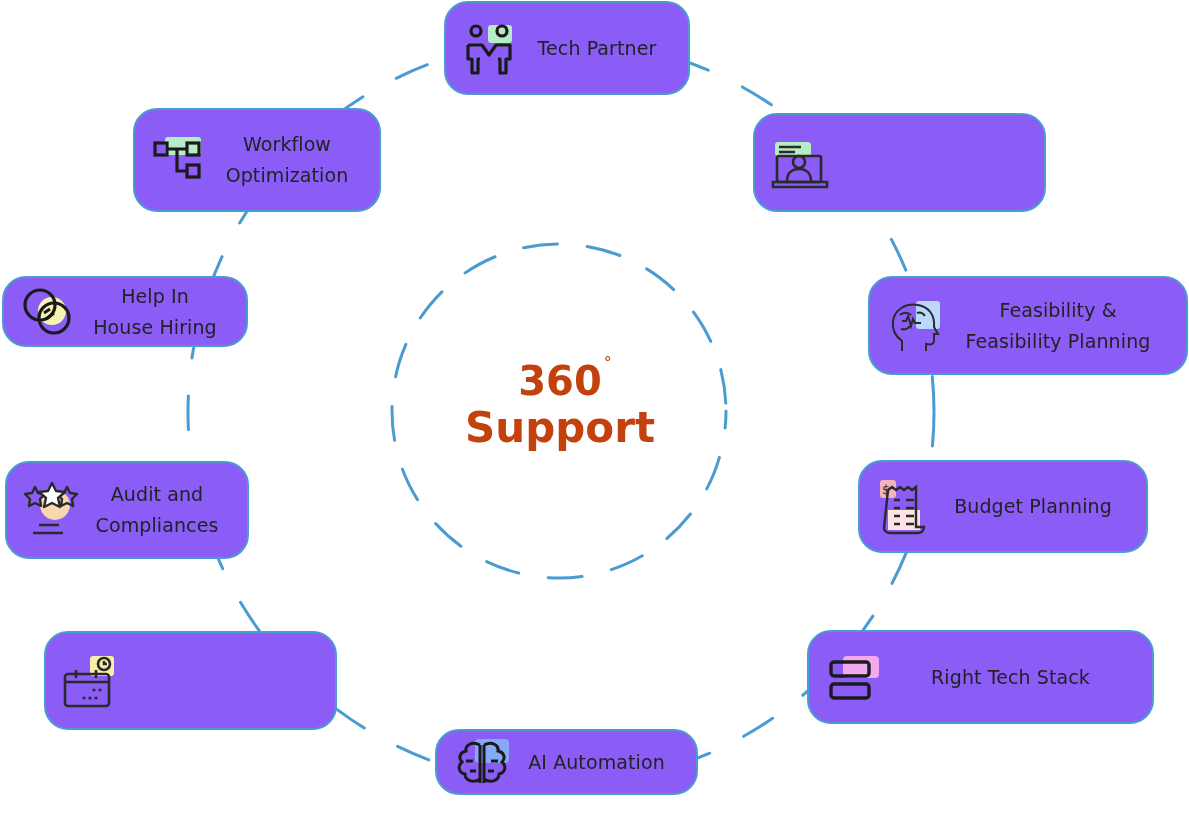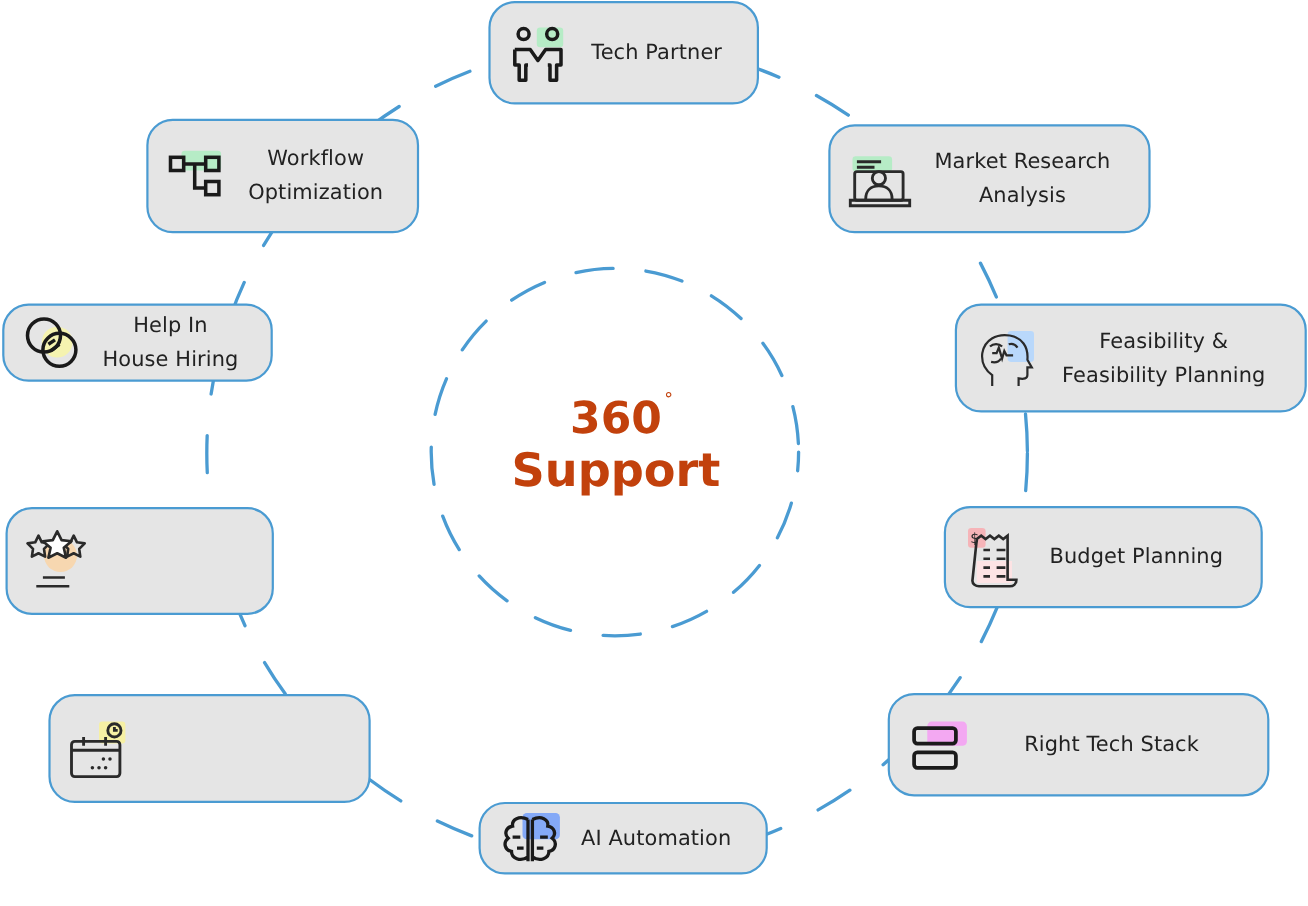--- a/index.html
+++ b/index.html
@@ -4,21 +4,21 @@
   <style>
     html, body { margin: 0; padding: 0; background: #ffffff; }
     body { width: 1189px; height: 824px; position: relative; overflow: hidden;
            font-family: "DejaVu Sans", "Liberation Sans", sans-serif; color: #1f1f1f; }
     #ring-svg { position: absolute; left: 0; top: 0; width: 1189px; height: 824px; }
     .center-label { position: absolute; left: 410px; top: 360px; width: 300px; text-align: center;
                     color: #c2410c; font-weight: bold; line-height: 1.08; }
     .center-label .num { font-size: 40px; position: relative; display: inline-block; }
     .center-label .deg { position: absolute; right: -10px; top: -6px; font-size: 16px; font-weight: normal; }
     .center-label .sub { font-size: 42px; display: block; margin-top: 2px; }
-    .node { position: absolute; background: #e5e5e5; border: 2.5px solid #4a9bd2; border-radius: 24px;
+    .node { position: absolute; background: #8b5cf6; border: 2.5px solid #4a9bd2; border-radius: 24px;
             box-sizing: border-box; display: flex; align-items: center; cursor: pointer; }
     .node .icon { flex: 0 0 auto; position: relative; width: 58px; height: 58px; margin-left: 16px; }
     .node .icon svg { position: absolute; left: 0; top: 0; width: 58px; height: 58px; overflow: visible; }
     .node .label { flex: 1 1 auto; text-align: center; font-size: 19px; line-height: 31px;
                    font-weight: 500; padding-right: 14px; letter-spacing: 0.1px; color: #222; }
   </style>
 </head>
 <body>
 
 <svg id="ring-svg" viewBox="0 0 1189 824">
@@ -53,24 +53,20 @@
     <svg viewBox="0 0 58 58">
       <rect x="4" y="8" width="36" height="14" rx="3" fill="#b6ecc6"></rect>
       <g fill="none" stroke="#2a2a2a" stroke-width="2.6">
         <path d="M8 13 h22 M8 18 h16"></path>
         <rect x="6" y="22" width="44" height="26" rx="2"></rect>
         <path d="M2 48 h54 v5 h-54 z"></path>
         <circle cx="28" cy="28" r="6"></circle>
         <path d="M16 47 c0 -8 5 -12 12 -12 s12 4 12 12"></path>
       </g>
     </svg>
-  </div>
-  <div class="label">
-    <span>Market Research</span><br>
-    <span>Analysis</span>
   </div>
 </div>
 
 <div class="node" style="left:868px;top:276px;width:320px;height:99px;">
   <div class="icon">
     <svg viewBox="0 0 58 58">
       <rect x="30" y="4" width="24" height="28" rx="3" fill="#b9d8fb"></rect>
       <g fill="none" stroke="#2a2a2a" stroke-width="2">
         <path d="M16 54 v-10 c-7 -5 -10 -12 -9 -20 c2 -12 13 -18 25 -16 c11 2 17 10 16 22 l4 7 h-4 v7 c0 3 -3 4 -8 3 v7"></path>
         <path d="M16 24 l4 0 l2 -5 l3 10 l2 -7 l2 4 h6"></path>
@@ -152,20 +148,24 @@
     <svg viewBox="0 0 58 58">
       <circle cx="32" cy="24" r="15" fill="#f7d7b0"></circle>
       <g fill="none" stroke="#2a2a2a" stroke-width="2.4" stroke-linejoin="round">
         <path d="M12 6 l3 6 l7 1 l-5 5 l1 7 l-6 -3 l-6 3 l1 -7 l-5 -5 l7 -1 z"></path>
         <path d="M44 6 l3 6 l7 1 l-5 5 l1 7 l-6 -3 l-6 3 l1 -7 l-5 -5 l7 -1 z"></path>
         <path d="M29 2 l4 8 l9 1 l-7 6 l2 9 l-8 -4 l-8 4 l2 -9 l-7 -6 l9 -1 z" fill="#fff"></path>
         <path d="M16 44 h20 M10 52 h30"></path>
       </g>
     </svg>
   </div>
+  <div class="label">
+    <span>Audit and</span><br>
+    <span>Compliances</span>
+  </div>
 </div>
 
 <div class="node" style="left:2px;top:276px;width:246px;height:71px;">
   <div class="icon">
     <svg viewBox="0 0 58 58">
       <circle cx="32" cy="28" r="14" fill="#f5f3b0"></circle>
       <g fill="none" stroke="#1a1a1a" stroke-width="3.2">
         <circle cx="20" cy="22" r="15"></circle>
         <circle cx="34" cy="35" r="15"></circle>
         <path d="M24 30 l6 -4 M26 36 l8 -6"></path>

